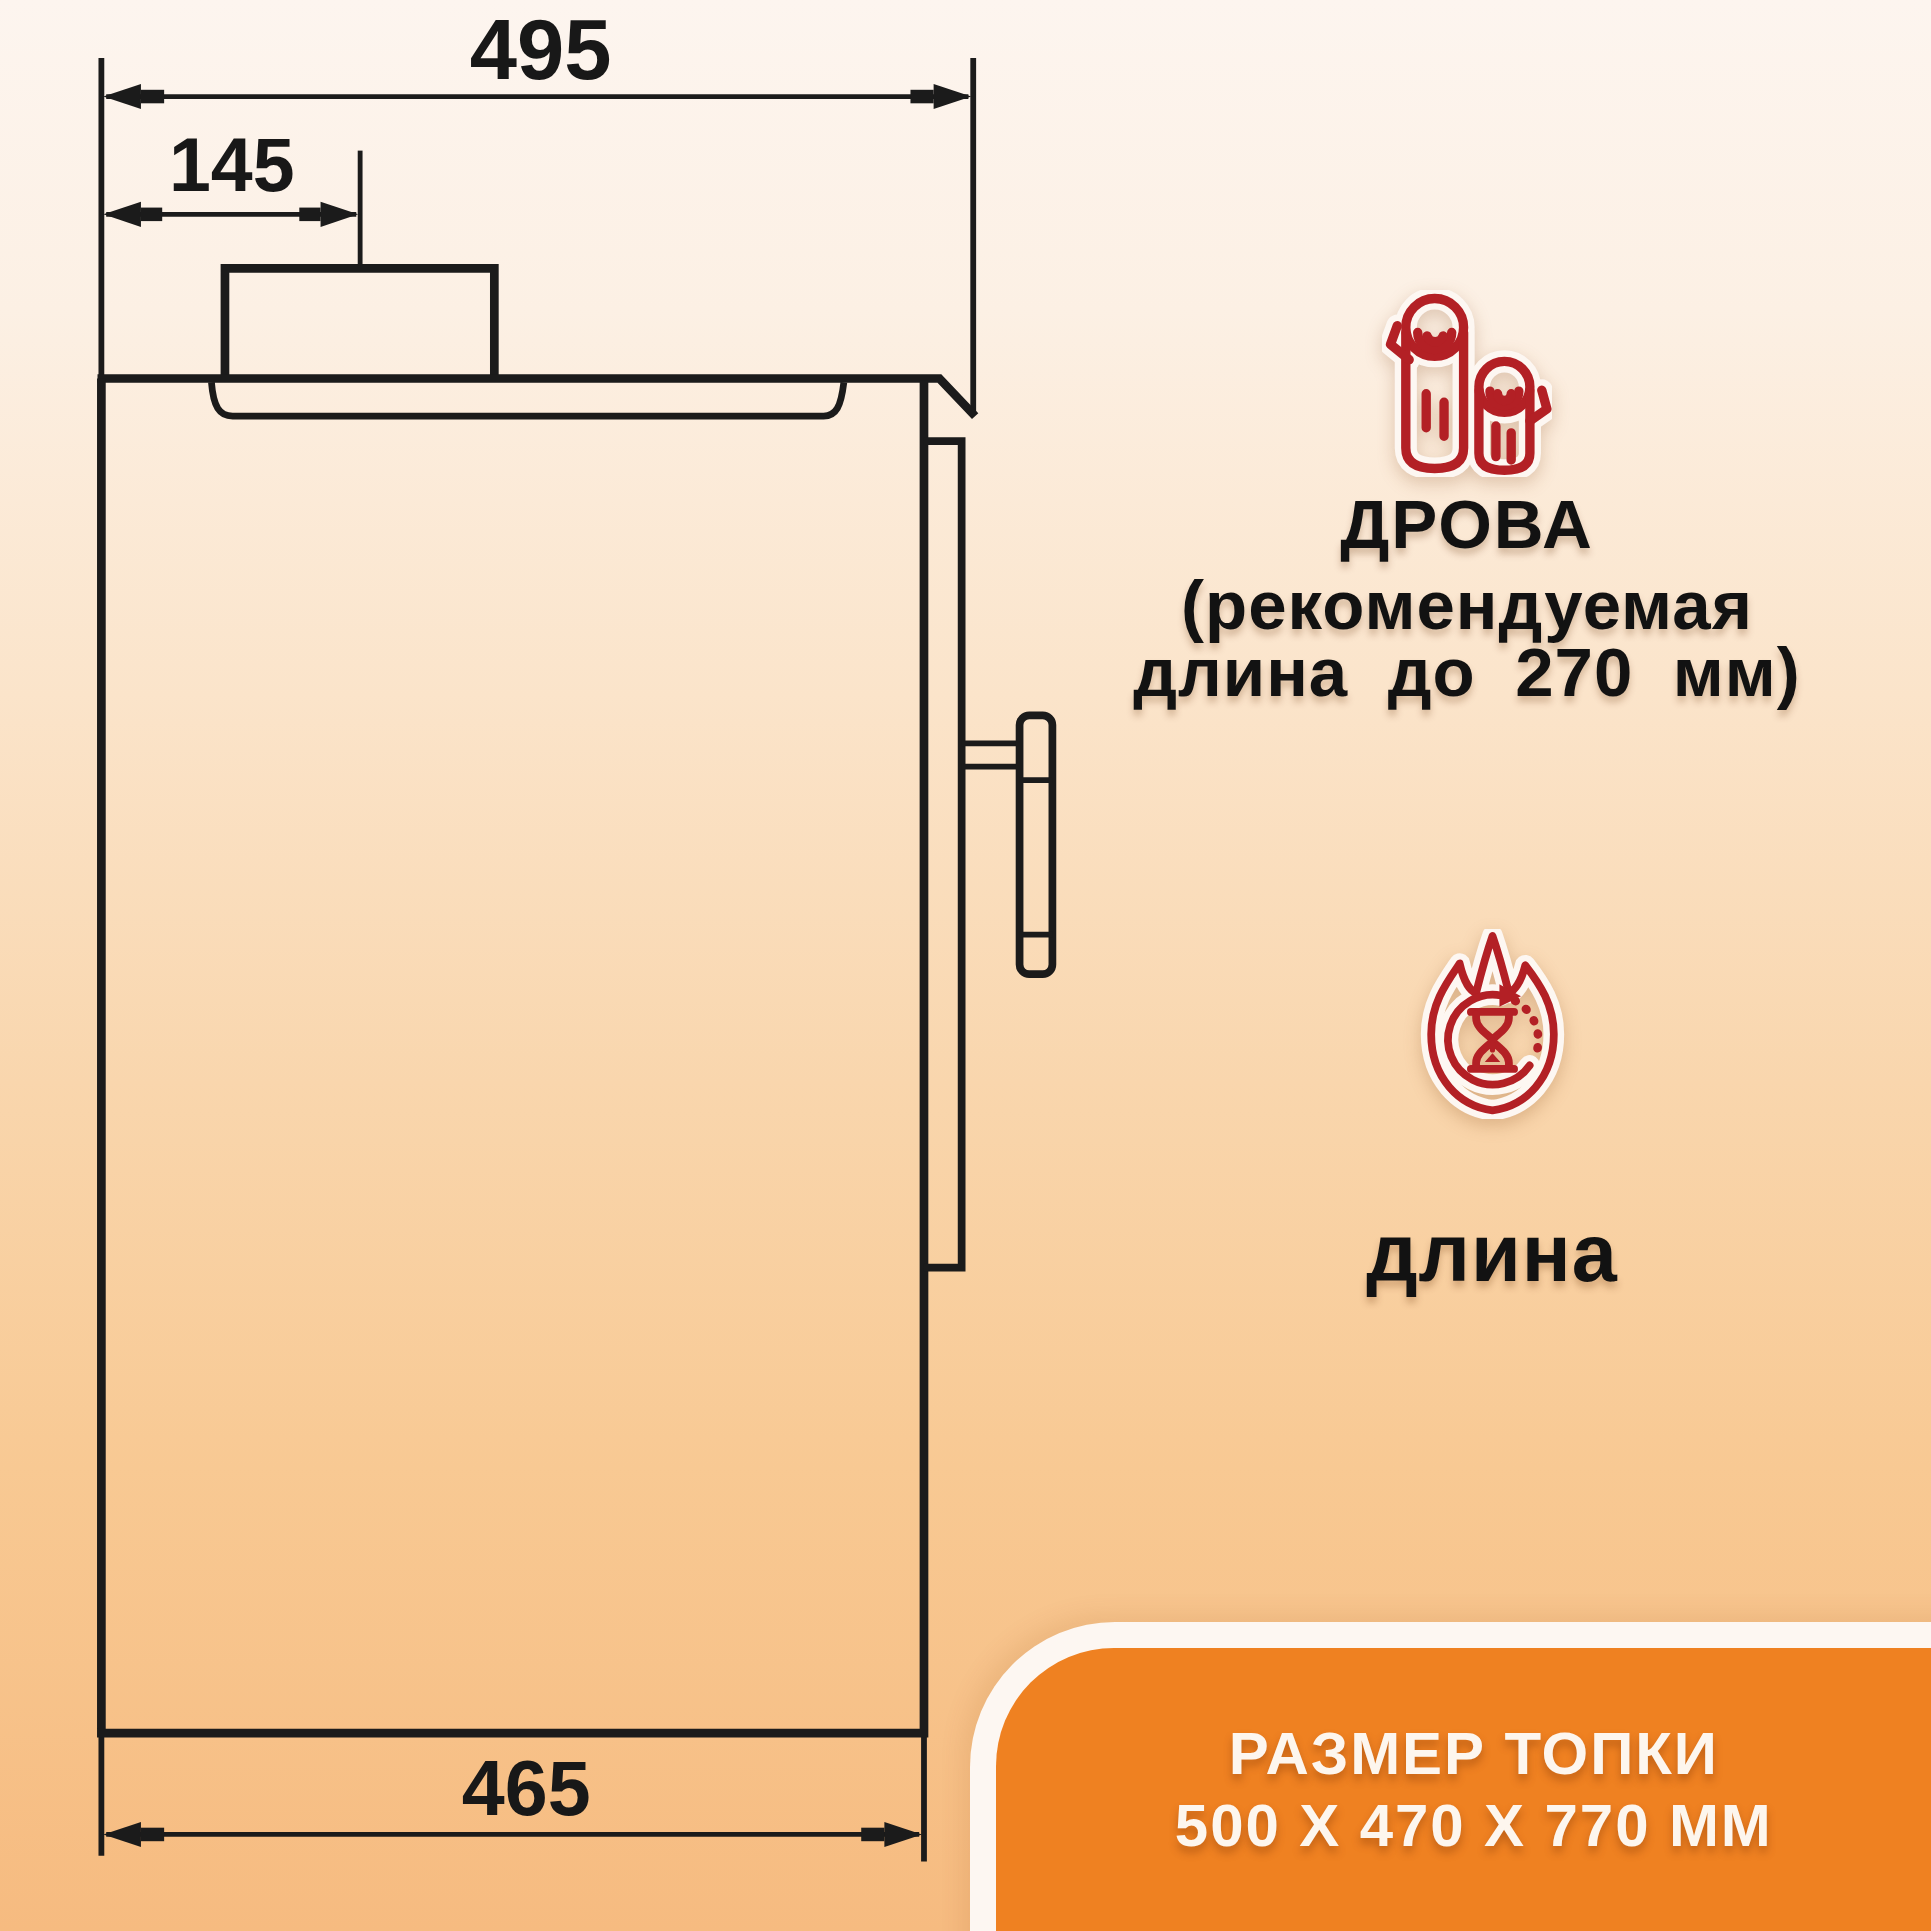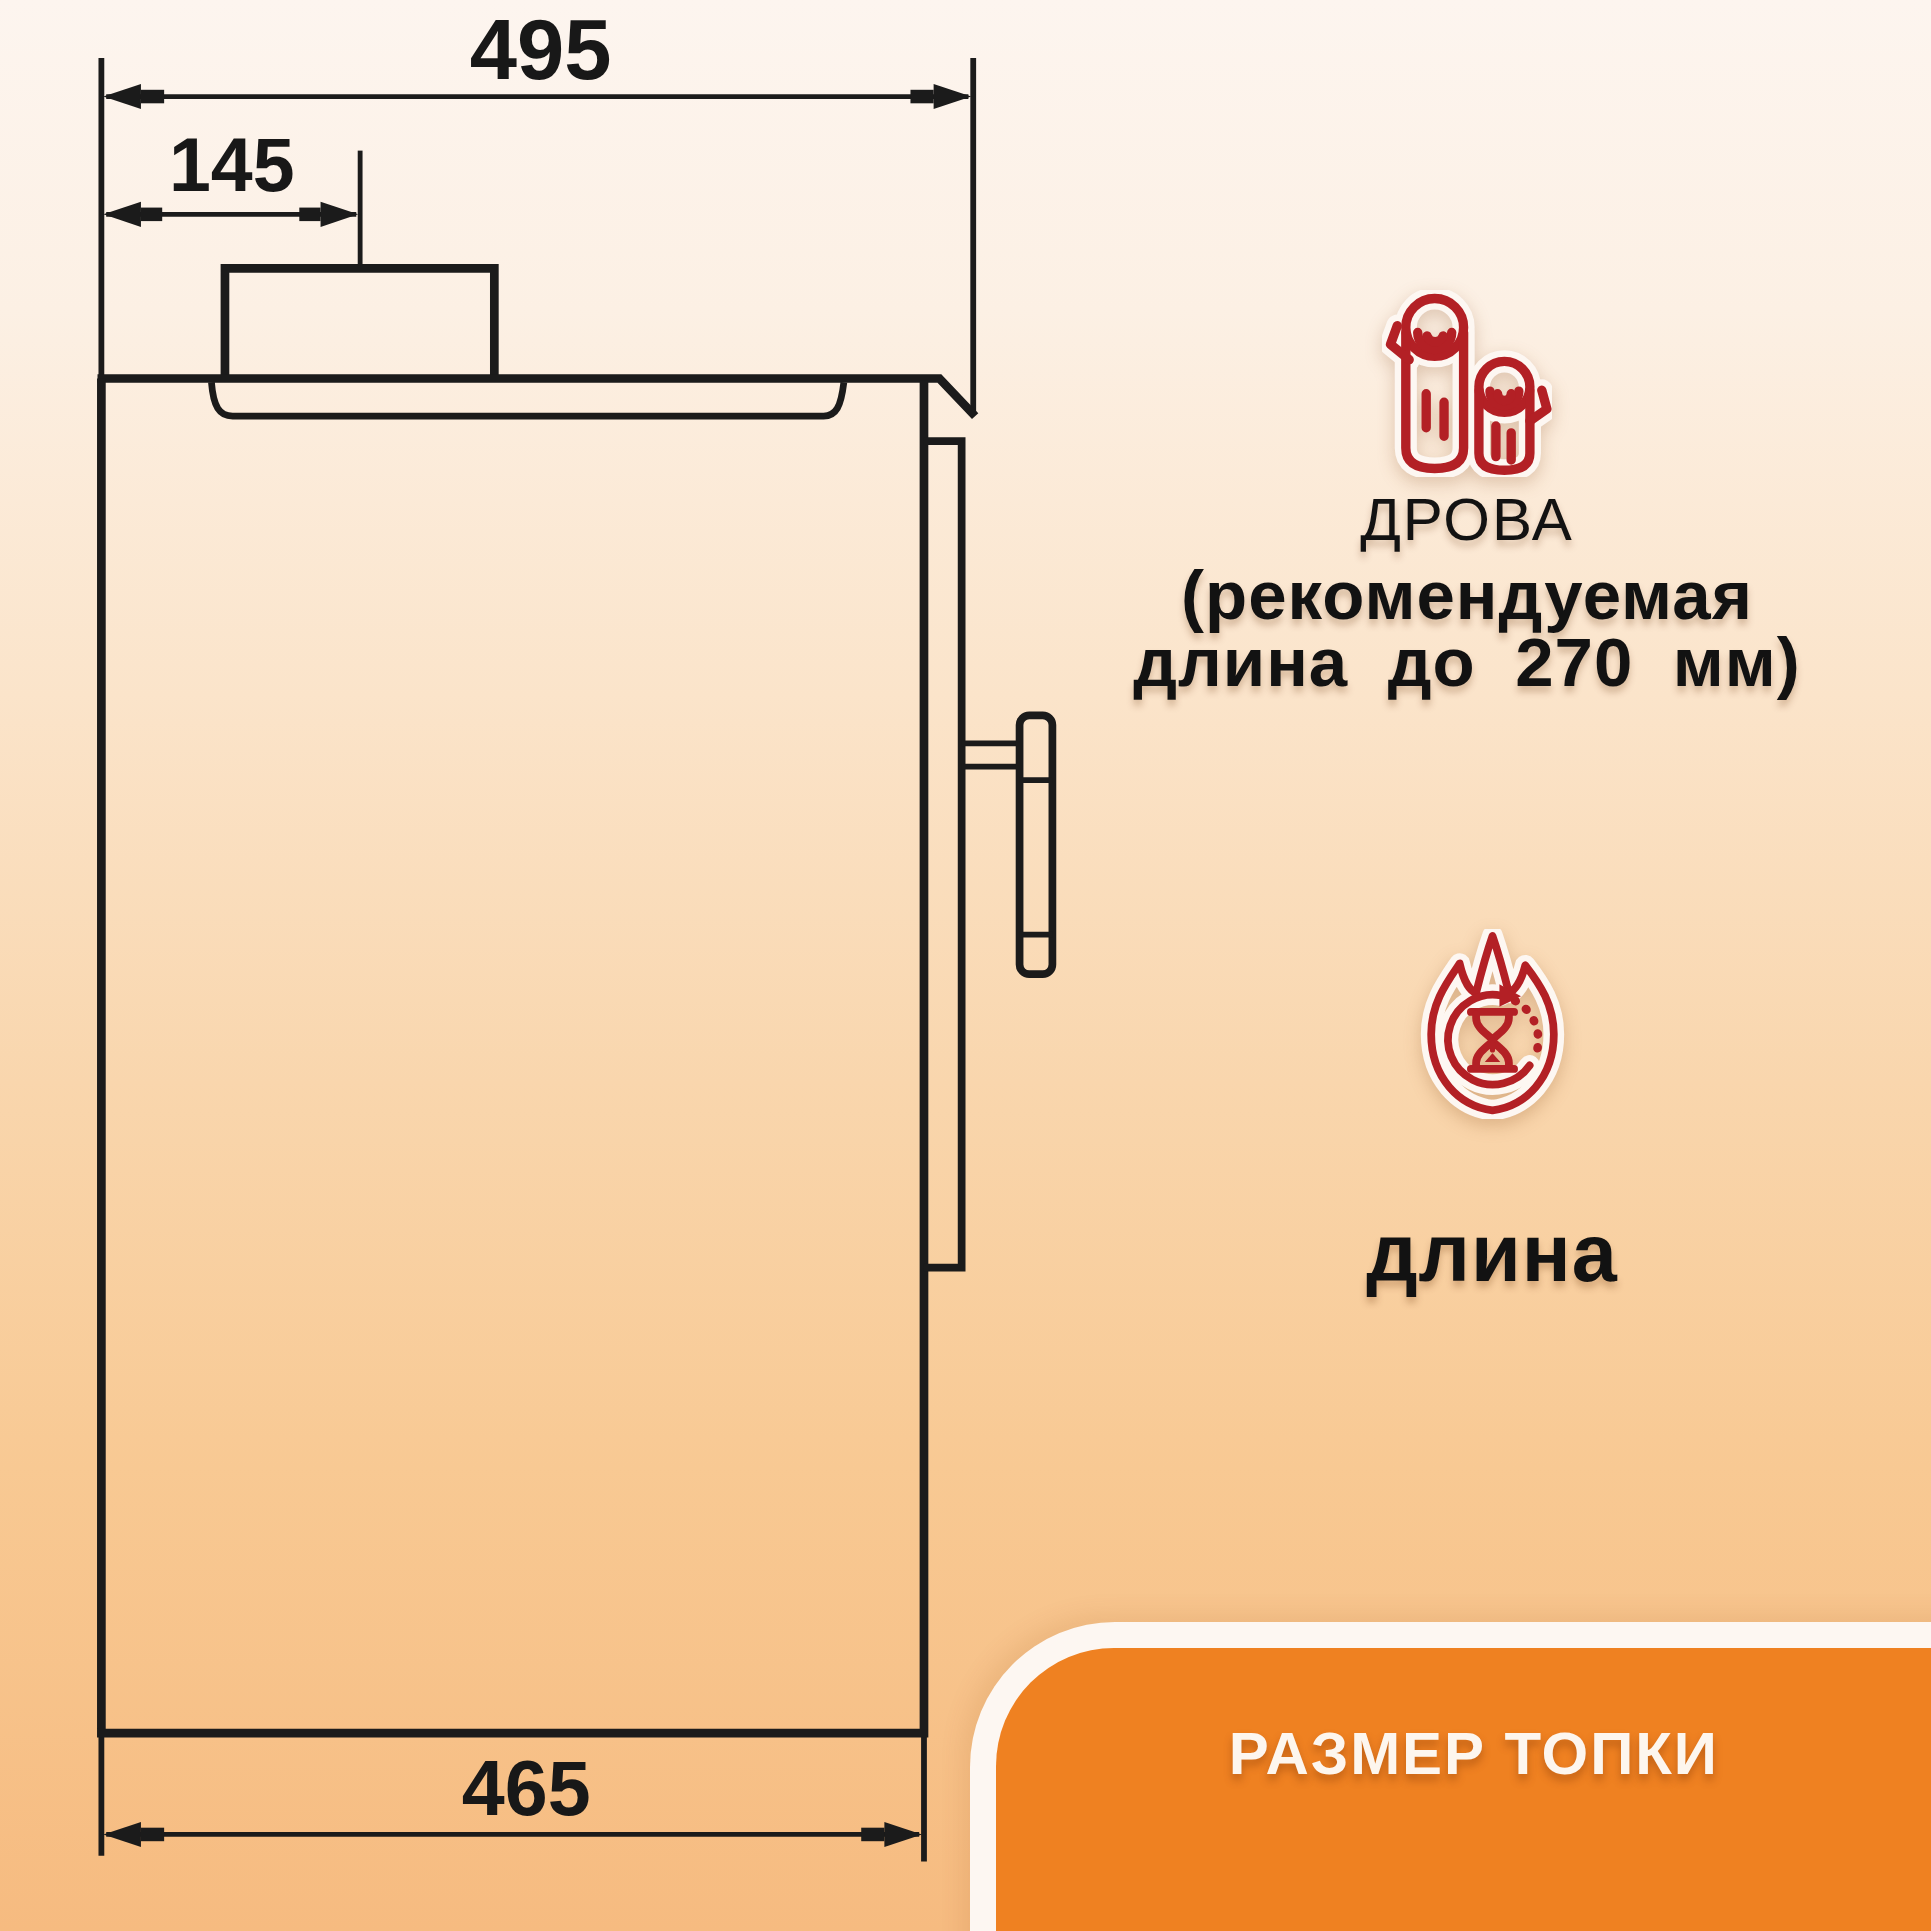--- a/index.html
+++ b/index.html
@@ -15,21 +15,21 @@
   svg { display:block; }
   .drawing { position:absolute; left:0; top:0; }
   .dim-text { font-family:"Liberation Sans", sans-serif; font-weight:bold; fill:#181818; }
 
   .feature { position:absolute; text-align:center; color:#121212; }
   .feature-1 { left:1023px; top:290px; width:888px; }
   .feature-2 { left:1038px; top:929px; width:908px; }
   .feature svg { margin:0 auto; filter:drop-shadow(0 6.8px 8.7px rgba(120,50,0,0.22)); }
 
   .f-title {
-    margin-top:7.7px; font-size:60px; font-weight:normal; letter-spacing:1.9px;
+    margin-top:7.7px; font-size:69px; font-weight:bold; letter-spacing:1.9px;
     text-shadow:0 5.8px 7.7px rgba(100,45,0,0.25);
   }
   .f-sub {
     margin-top:9.7px; font-size:69px; font-weight:bold; line-height:0.97;
     word-spacing:0.28em; letter-spacing:1px;
     text-shadow:0 5.8px 7.7px rgba(100,45,0,0.25);
   }
   .f-label {
     margin-top:15.4px; font-size:81px; font-weight:bold; line-height:0.98;
     letter-spacing:1px; text-shadow:0 5.8px 7.7px rgba(100,45,0,0.25);
@@ -180,18 +180,19 @@
     <div class="f-label">
       <br>
       <span>длина</span>
     </div>
   </div>
 
   <div class="banner-outer">
     <div class="banner-inner">
       <div class="banner-text">
         <div>РАЗМЕР ТОПКИ</div>
+        <div>500 Х 470 Х 770 ММ</div>
       </div>
     </div>
   </div>
 
 </div>
 
 
 </body></html>

